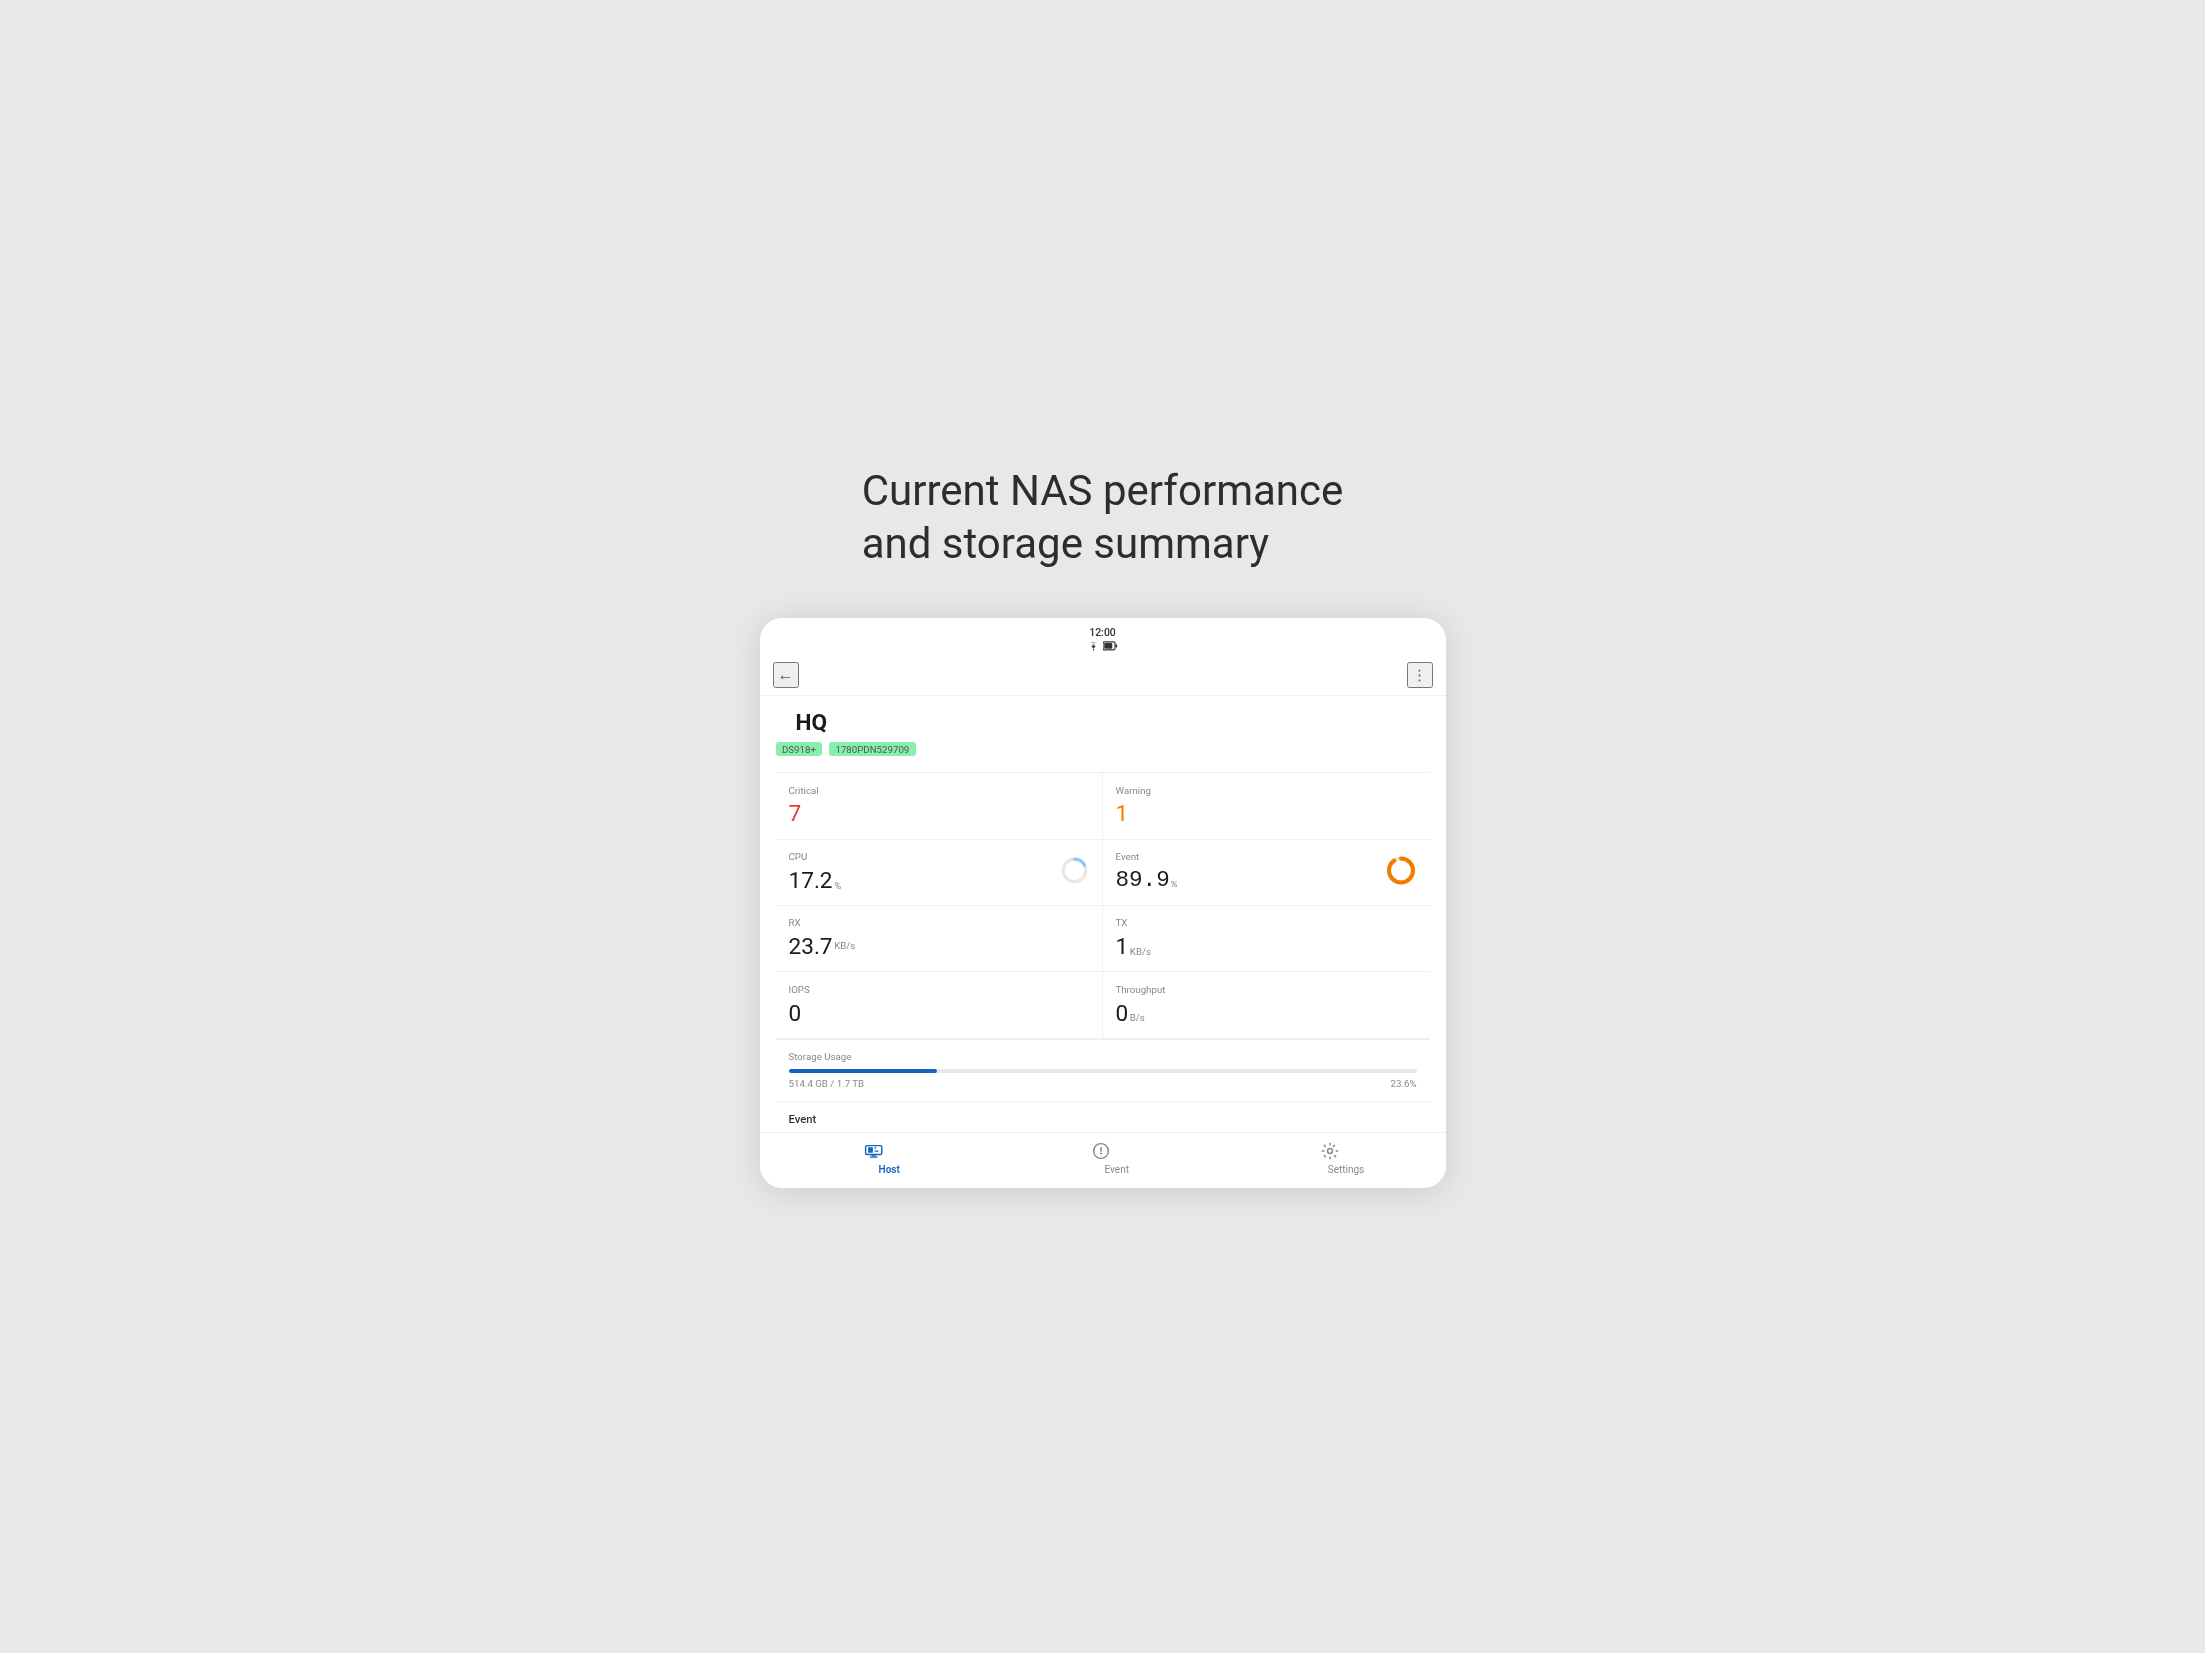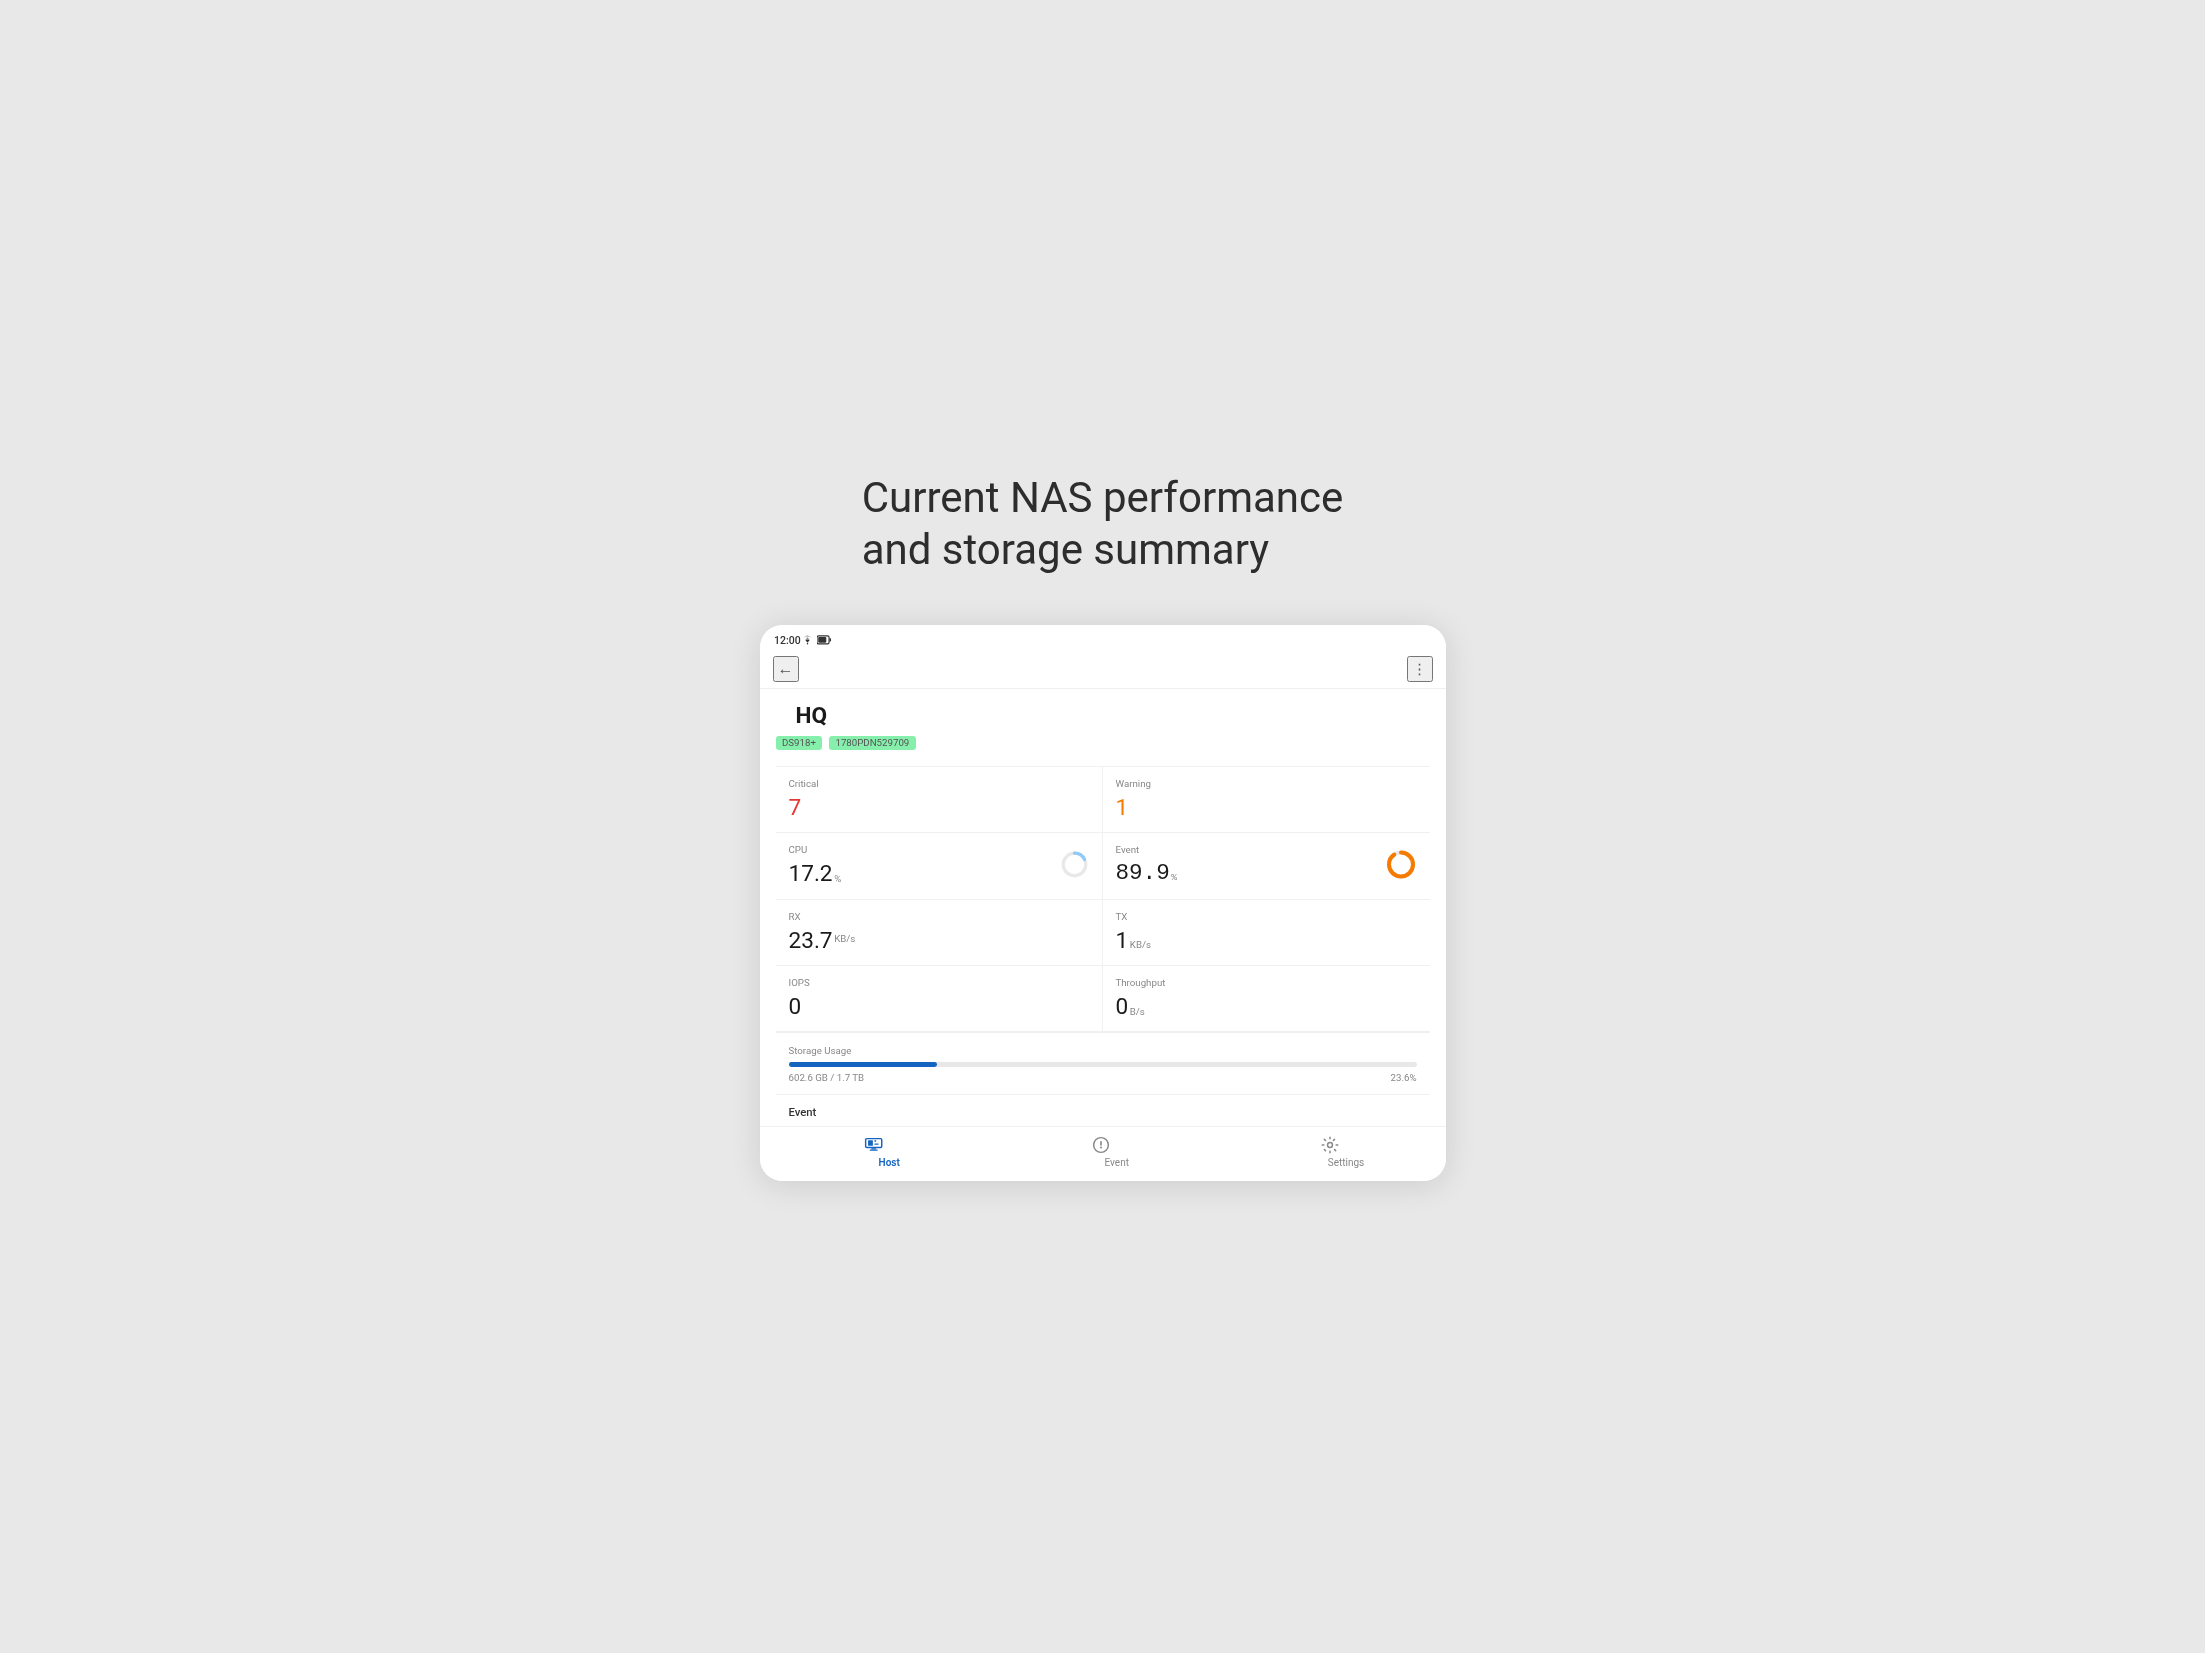--- a/index.html
+++ b/index.html
@@ -40,20 +40,21 @@
       overflow: hidden;
     }
 
     
     .status-bar {
       display: flex;
       justify-content: flex-start;
       align-items: center;
       padding: 8px 14.5px 4.8px;
       background: #fff;
+      flex-direction: column;
     }
 
     .status-time {
       font-size: 10.5px;
       font-weight: 500;
       color: #333;
     }
 
     .status-icons {
       display: flex;
@@ -418,21 +419,21 @@
 
       </div>
 
       <div class="storage-section">
         <div class="storage-label">Storage Usage</div>
         <div class="storage-bar-bg">
           <div class="storage-bar-fill" style="width:23.6%"></div>
         </div>
         <div class="storage-info">
           <span class="storage-used">
-            <span>602.6 GB</span>
+            <span>514.4 GB</span>
             <span style="color:#888"> / </span>
             <span>1.7 TB</span>
           </span>
           <span class="storage-pct">23.6%</span>
         </div>
       </div>
 
       <div class="event-section">
         <div class="event-label">Event</div>
       </div>

